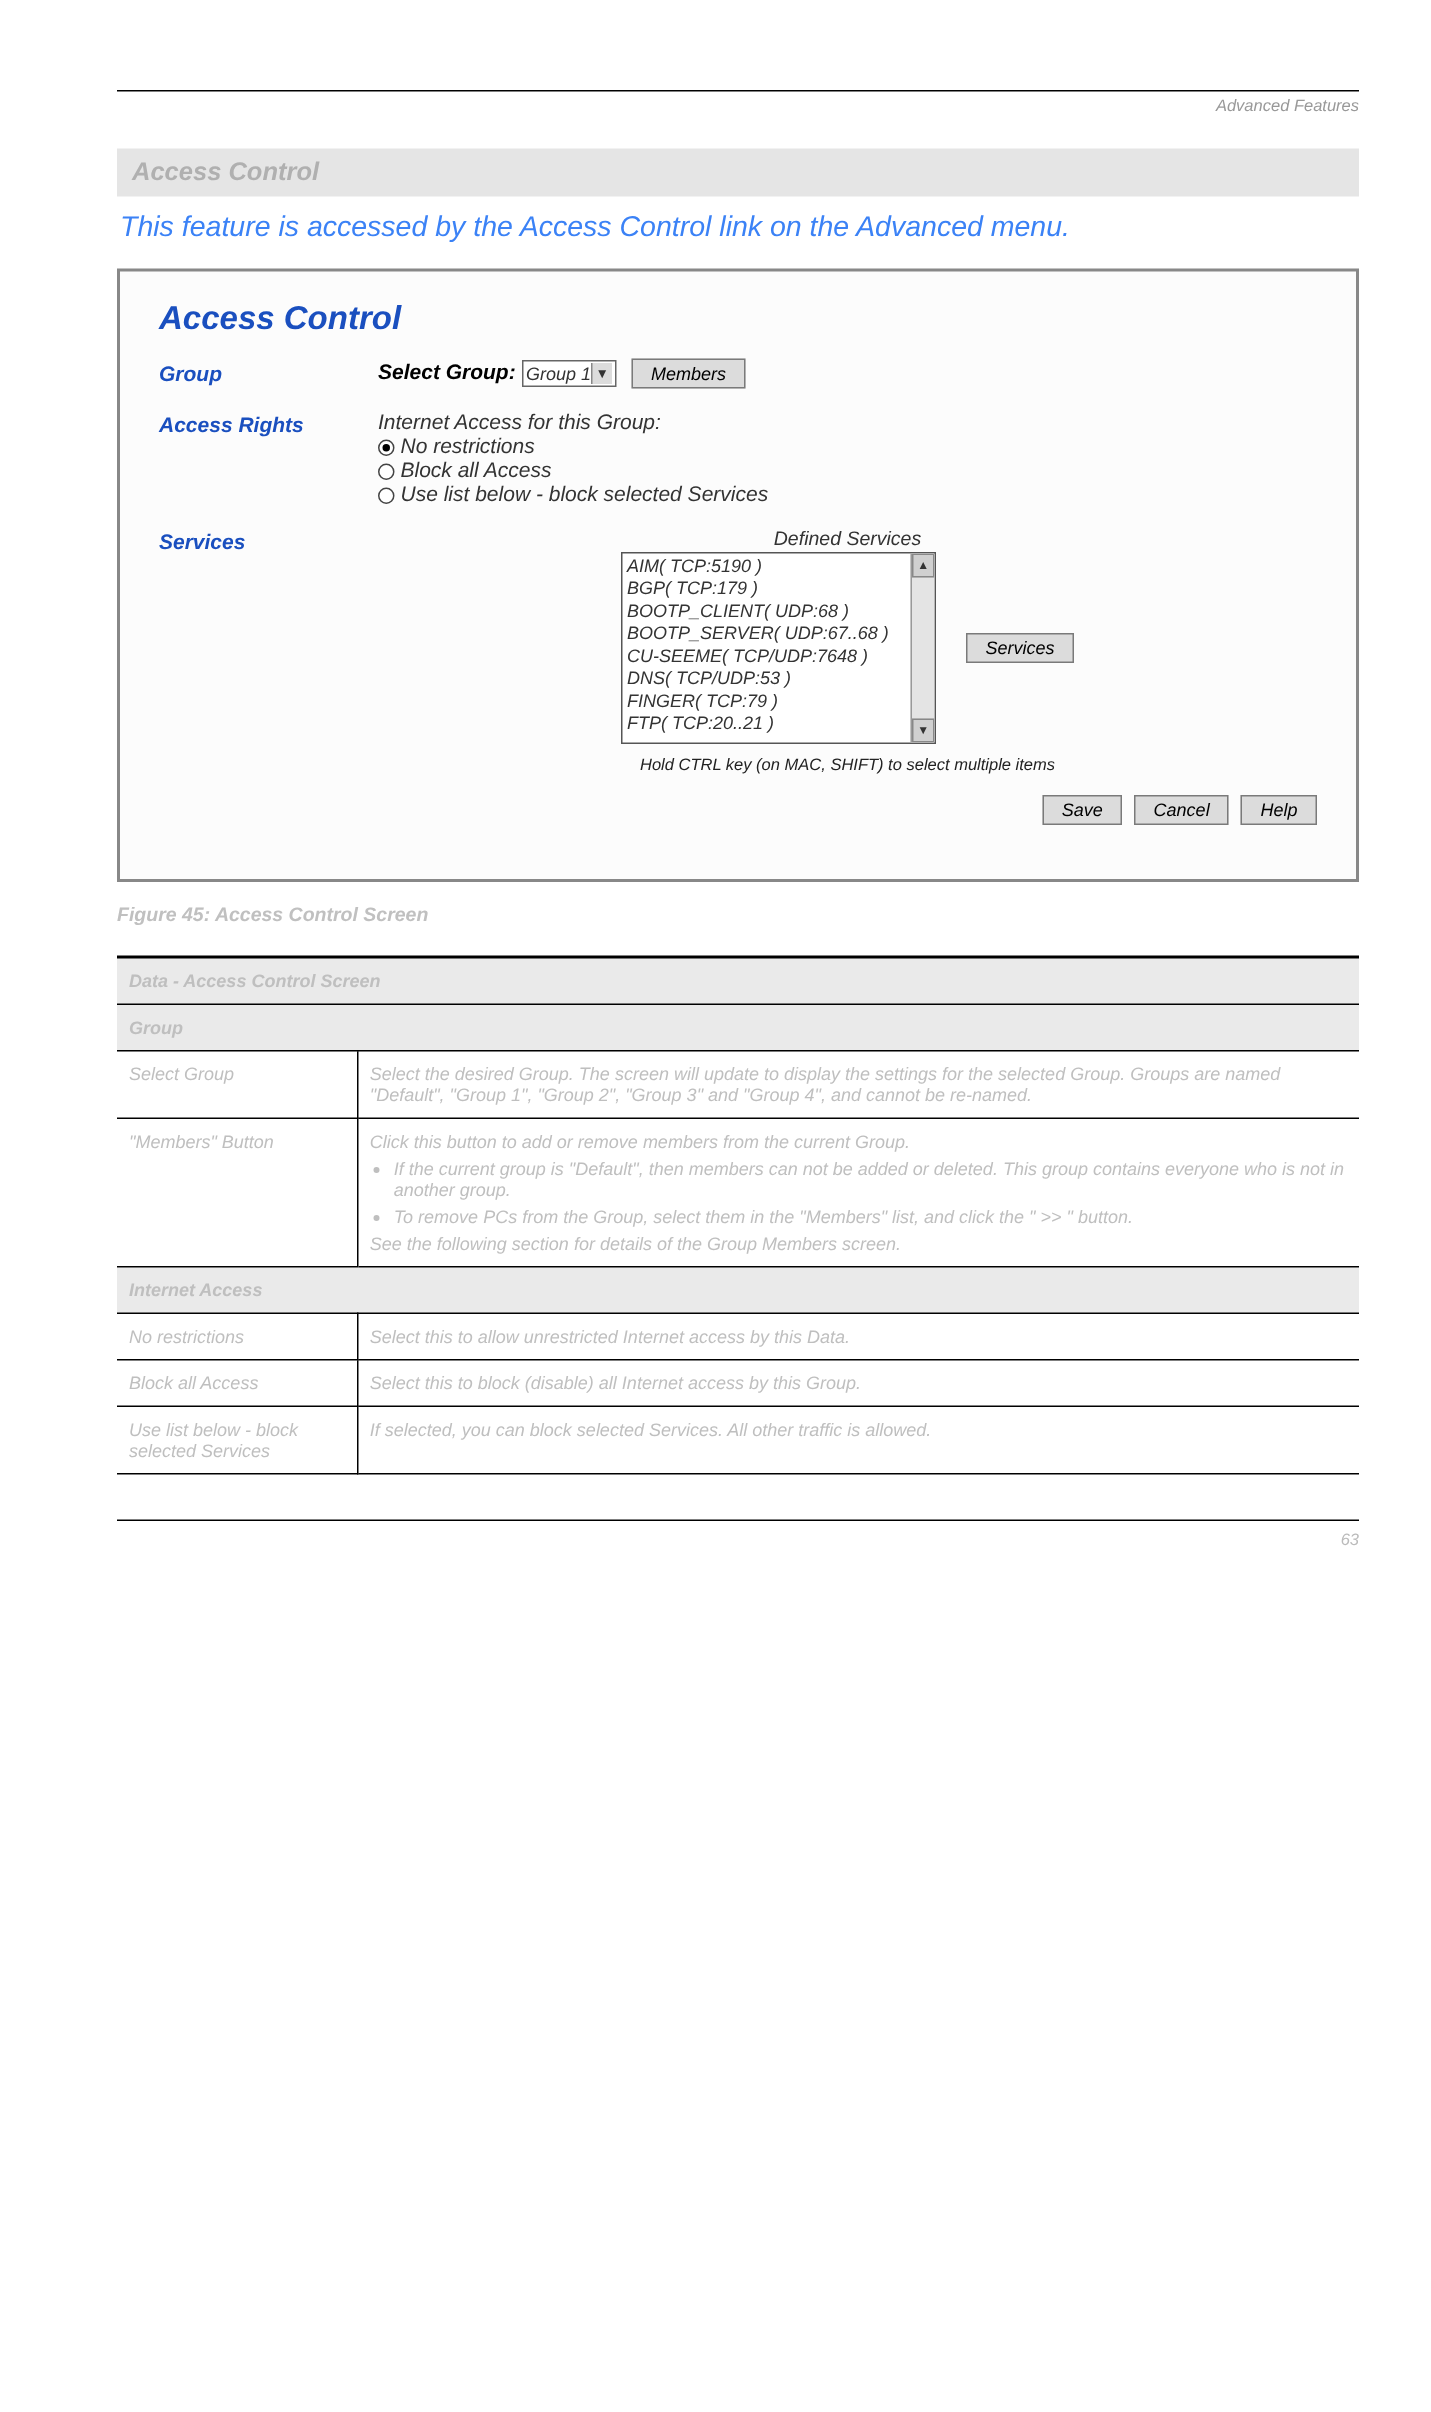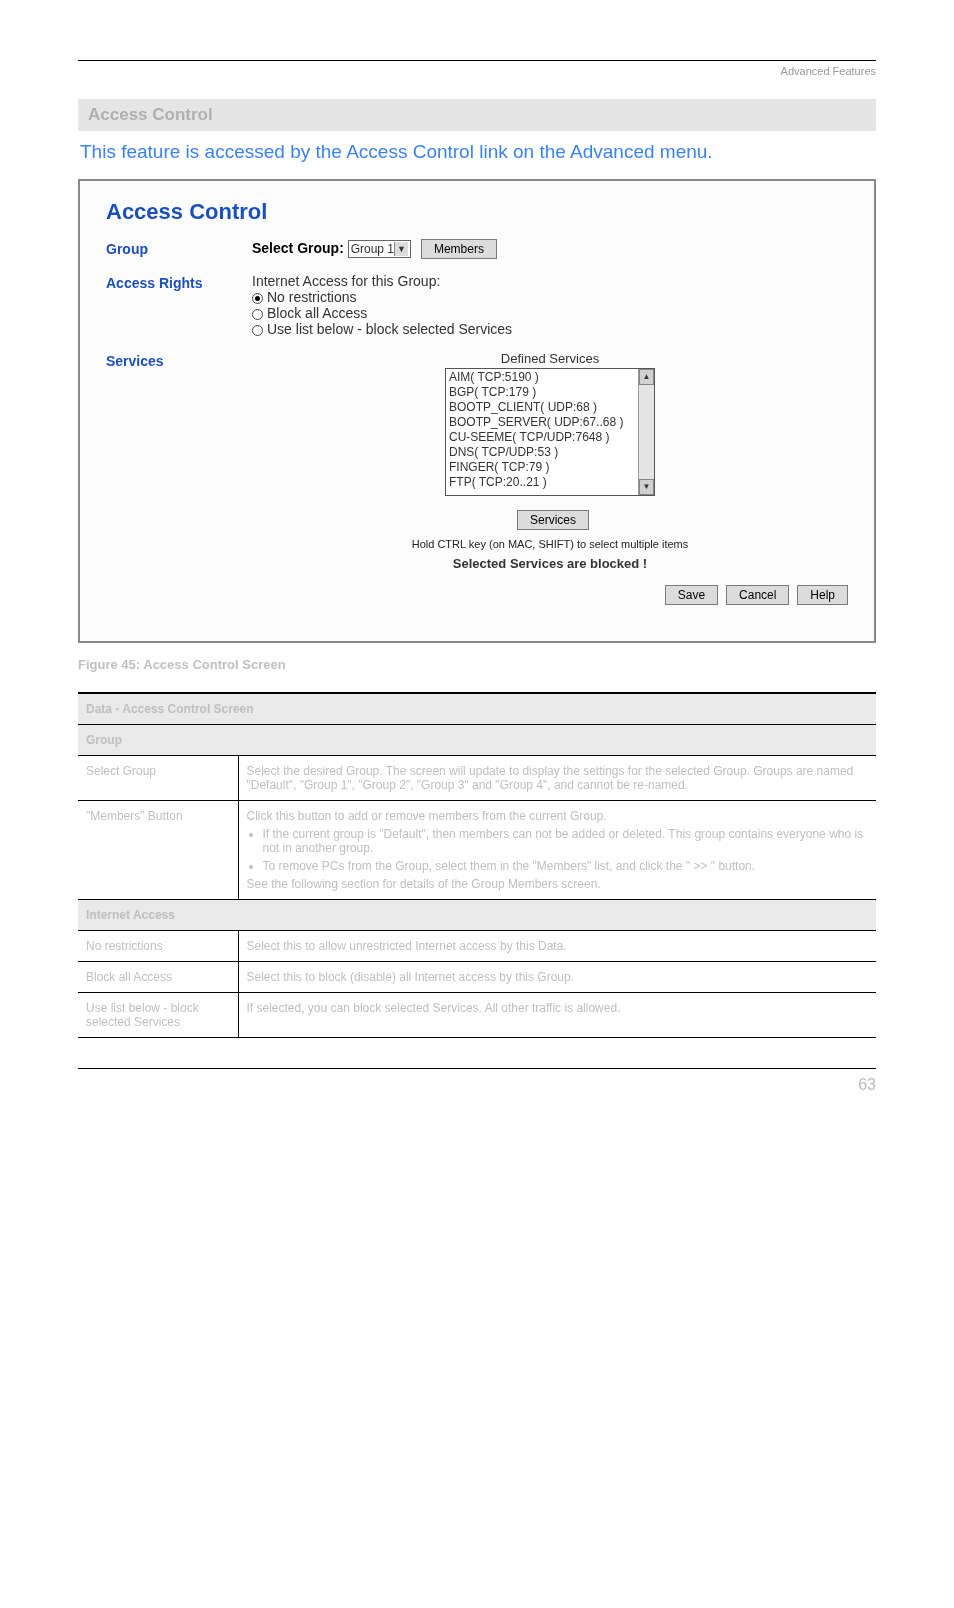--- a/index.html
+++ b/index.html
@@ -5,21 +5,22 @@
   * { box-sizing: border-box; }
   html, body { margin: 0; padding: 0; }
   body {
     font-family: Arial, Helvetica, sans-serif;
     font-size: 13px;
     color: #000;
     width: 954px;
     background: #fff;
   }
   .page {
-    padding: 30px 78px 40px 78px;
+    padding: 30px 48px 40px 78px;
+    font-style: italic;
   }
   .hr-top {
     border: 0;
     border-top: 1px solid #000;
     margin: 30px 0 0 0;
   }
   .right-header {
     text-align: right;
     font-size: 11px;
     color: #999;
@@ -111,21 +112,20 @@
     background: #000;
     border-radius: 50%;
   }
   .sc-services-center { text-align: center; }
   .sc-defined-label { font-size: 13px; color: #333; margin-bottom: 2px; }
   .sc-listbox-wrap {
     display: flex;
     align-items: center;
     justify-content: center;
     gap: 14px;
-    flex-direction: column;
   }
   .sc-listbox {
     width: 210px;
     height: 128px;
     border: 1px solid #555;
     background: #fff;
     text-align: left;
     font-size: 12px;
     line-height: 15px;
     padding: 1px 0 1px 3px;
@@ -187,21 +187,21 @@
     border-bottom: 1px solid #000;
   }
   .row-border td { border-bottom: 1px solid #000; }
   .col1 { width: 160px; border-right: 1px solid #000; }
   .no-rb { border-right: none !important; }
 
   ul.plain { margin: 4px 0 0 0; padding-left: 16px; }
   ul.plain li { margin-bottom: 4px; }
 
   .footer-rule { border: 0; border-top: 1px solid #000; margin-top: 30px; }
-  .footer { font-size: 16px; color: #bbb; margin-top: 4px; display: flex; justify-content: space-between; }
+  .footer { font-size: 11px; color: #bbb; margin-top: 4px; display: flex; justify-content: space-between; }
 </style>
 </head>
 <body>
 
 <div class="page">
   <hr class="hr-top">
   <div class="right-header">Advanced Features</div>
 
   <div class="grey-band">Access Control</div>
   <div class="pre-fig-text">This feature is accessed by the Access Control link on the Advanced menu.</div>
@@ -243,21 +243,20 @@
             <div class="item">FINGER( TCP:79 )</div>
             <div class="item">FTP( TCP:20..21 )</div>
             <div class="sc-scroll">
               <div class="arrow">▲</div>
               <div class="arrow">▼</div>
             </div>
           </div>
           <span class="sc-btn">Services</span>
         </div>
         <div class="sc-hint">Hold CTRL key (on MAC, SHIFT) to select multiple items</div>
-        <div class="sc-blocked">Selected Services are blocked !</div>
 
         <div class="sc-buttons-row">
           <span class="sc-btn">Save</span>
           <span class="sc-btn">Cancel</span>
           <span class="sc-btn">Help</span>
         </div>
       </div>
     </div>
   </div>
 

